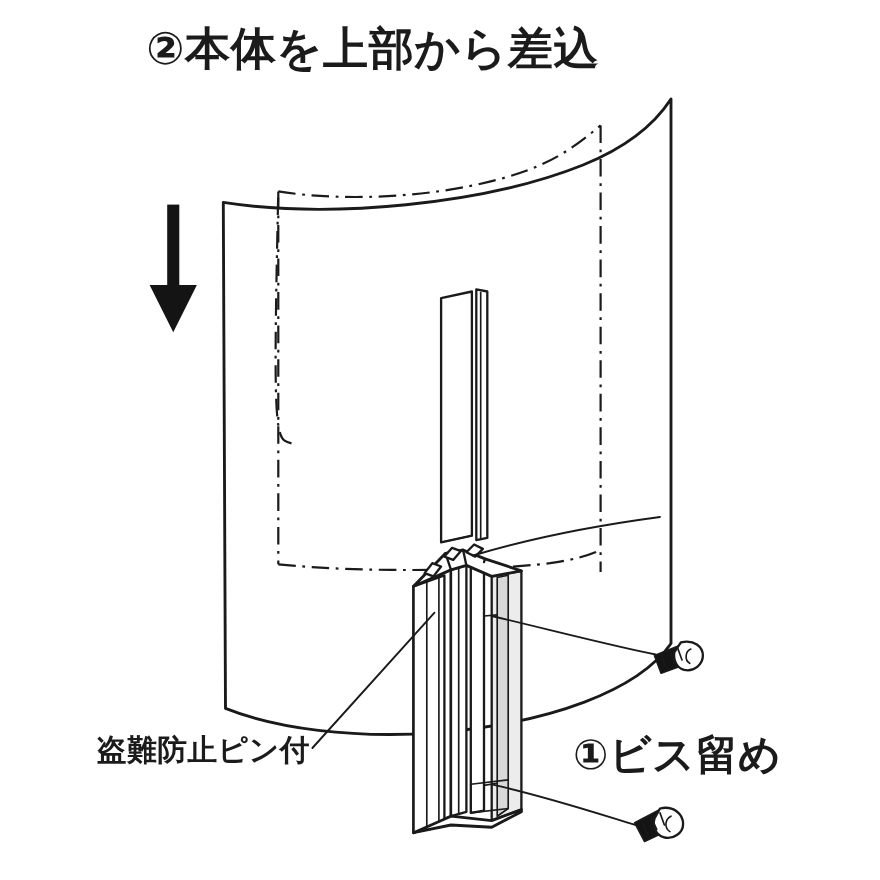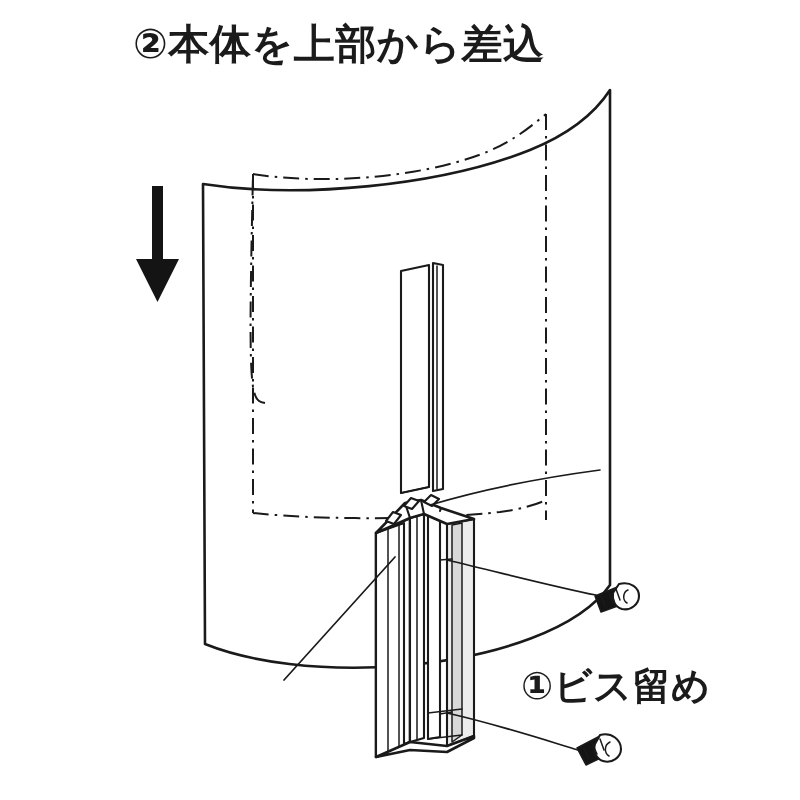--- a/index.html
+++ b/index.html
@@ -184,14 +184,15 @@
       <path class="ink solid-hair" d="M 592 743 L 597 754"></path>
       <path class="ink solid-hair" d="M 600 739 L 604 750"></path>
     </g>
 
   </svg>
 
   <div class="cap-text" id="title-caption">②本体を上部から差込</div>
 
   <div class="cap-text" id="step1-caption">①ビス留め</div>
 
+  <div class="cap-text" id="pin-caption">盗難防止ピン付</div>
 
 </div>
 
 </body></html>

